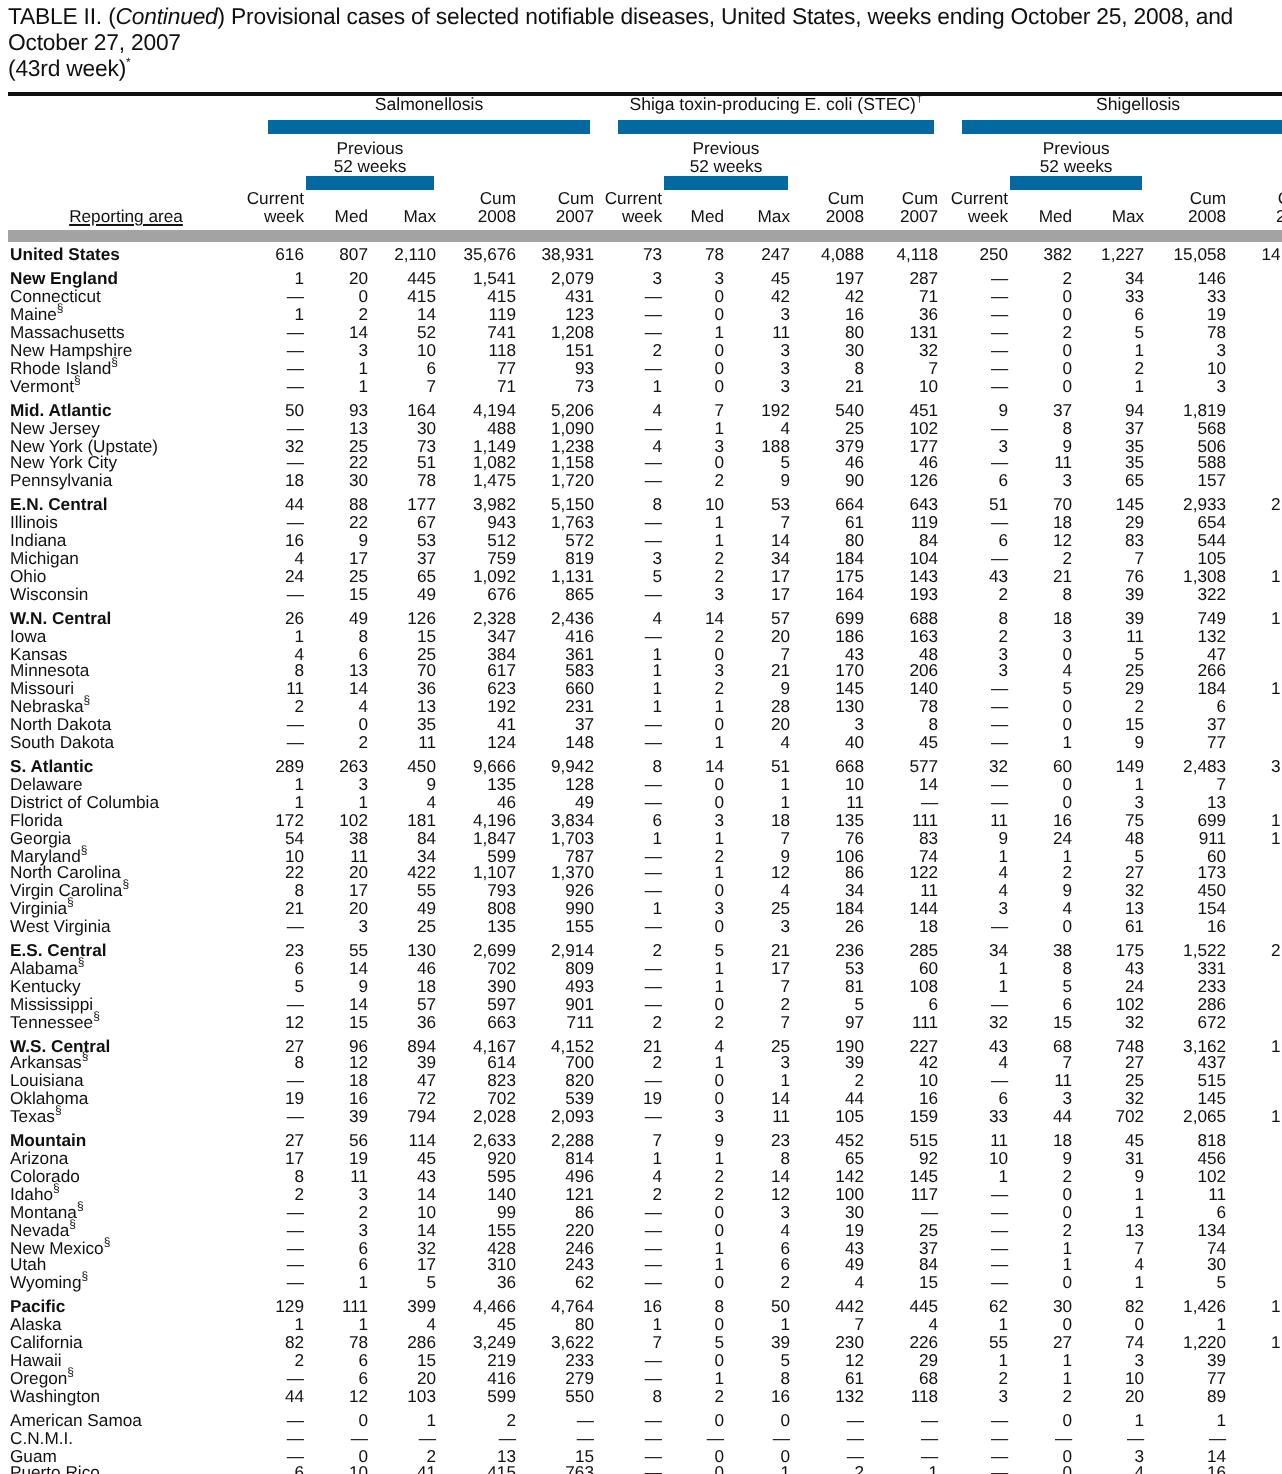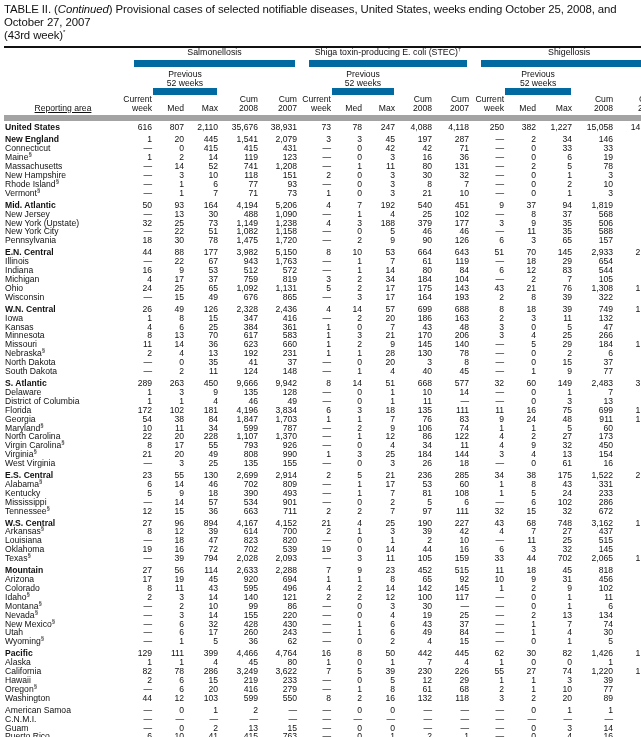--- a/index.html
+++ b/index.html
@@ -694,21 +694,21 @@
           <td class="num">1</td>
           <td class="num">1</td>
           <td class="num">5</td>
           <td class="num">60</td>
           <td class="num">93</td>
         </tr>
         <tr>
           <td class="area"><span>North Carolina</span><sup></sup></td>
           <td class="num">22</td>
           <td class="num">20</td>
-          <td class="num">228</td>
+          <td class="num">422</td>
           <td class="num">1,107</td>
           <td class="num">1,370</td>
           <td class="num">—</td>
           <td class="num">1</td>
           <td class="num">12</td>
           <td class="num">86</td>
           <td class="num">122</td>
           <td class="num">4</td>
           <td class="num">2</td>
           <td class="num">27</td>
@@ -821,21 +821,21 @@
           <td class="num">5</td>
           <td class="num">24</td>
           <td class="num">233</td>
           <td class="num">412</td>
         </tr>
         <tr>
           <td class="area"><span>Mississippi</span><sup></sup></td>
           <td class="num">—</td>
           <td class="num">14</td>
           <td class="num">57</td>
-          <td class="num">534</td>
+          <td class="num">597</td>
           <td class="num">901</td>
           <td class="num">—</td>
           <td class="num">0</td>
           <td class="num">2</td>
           <td class="num">5</td>
           <td class="num">6</td>
           <td class="num">—</td>
           <td class="num">6</td>
           <td class="num">102</td>
           <td class="num">286</td>
@@ -966,21 +966,21 @@
           <td class="num">45</td>
           <td class="num">818</td>
           <td class="num">810</td>
         </tr>
         <tr>
           <td class="area"><span>Arizona</span><sup></sup></td>
           <td class="num">17</td>
           <td class="num">19</td>
           <td class="num">45</td>
           <td class="num">920</td>
-          <td class="num">694</td>
+          <td class="num">814</td>
           <td class="num">1</td>
           <td class="num">1</td>
           <td class="num">8</td>
           <td class="num">65</td>
           <td class="num">92</td>
           <td class="num">10</td>
           <td class="num">9</td>
           <td class="num">31</td>
           <td class="num">456</td>
           <td class="num">462</td>
@@ -1056,38 +1056,38 @@
           <td class="num">13</td>
           <td class="num">134</td>
           <td class="num">58</td>
         </tr>
         <tr>
           <td class="area"><span>New Mexico</span><sup>§</sup></td>
           <td class="num">—</td>
           <td class="num">6</td>
           <td class="num">32</td>
           <td class="num">428</td>
-          <td class="num">430</td>
+          <td class="num">246</td>
           <td class="num">—</td>
           <td class="num">1</td>
           <td class="num">6</td>
           <td class="num">43</td>
           <td class="num">37</td>
           <td class="num">—</td>
           <td class="num">1</td>
           <td class="num">7</td>
           <td class="num">74</td>
           <td class="num">92</td>
         </tr>
         <tr>
           <td class="area"><span>Utah</span><sup></sup></td>
           <td class="num">—</td>
           <td class="num">6</td>
           <td class="num">17</td>
-          <td class="num">260</td>
+          <td class="num">310</td>
           <td class="num">243</td>
           <td class="num">—</td>
           <td class="num">1</td>
           <td class="num">6</td>
           <td class="num">49</td>
           <td class="num">84</td>
           <td class="num">—</td>
           <td class="num">1</td>
           <td class="num">4</td>
           <td class="num">30</td>

